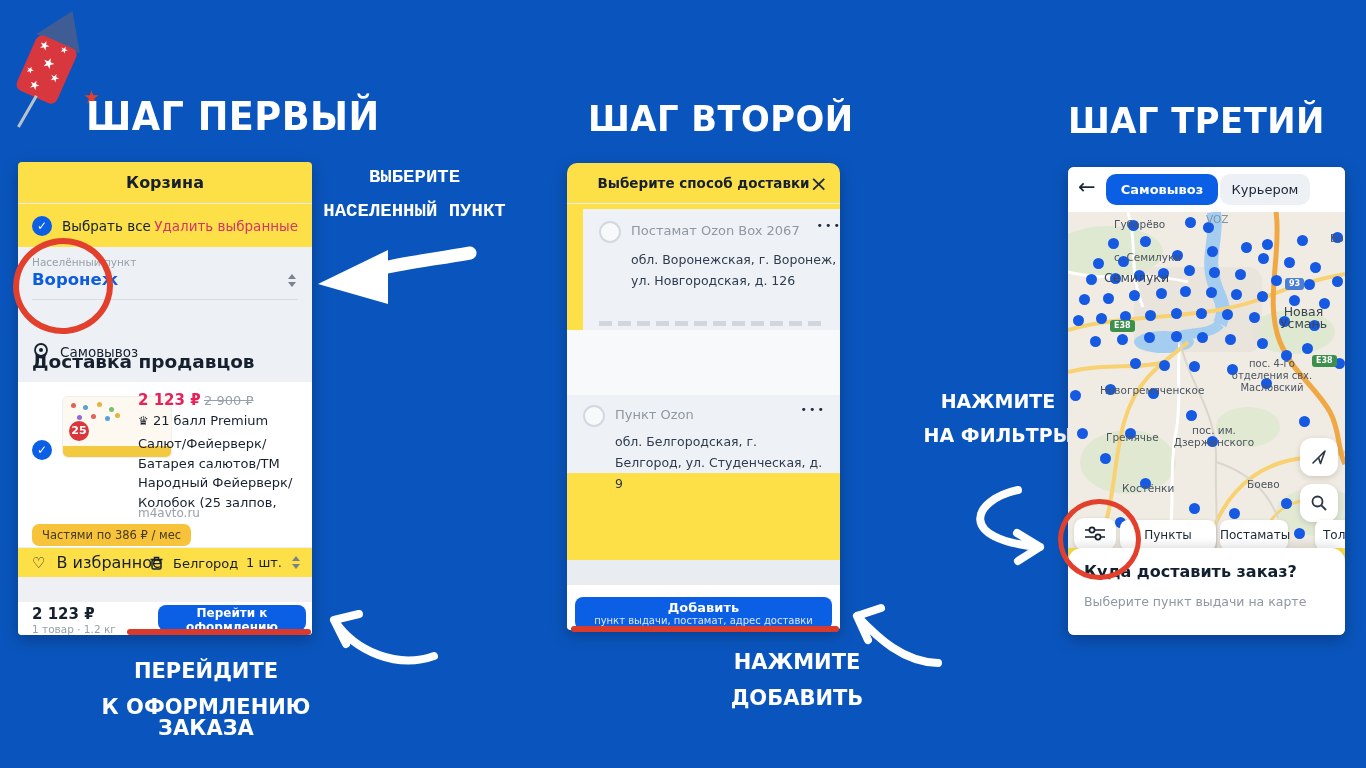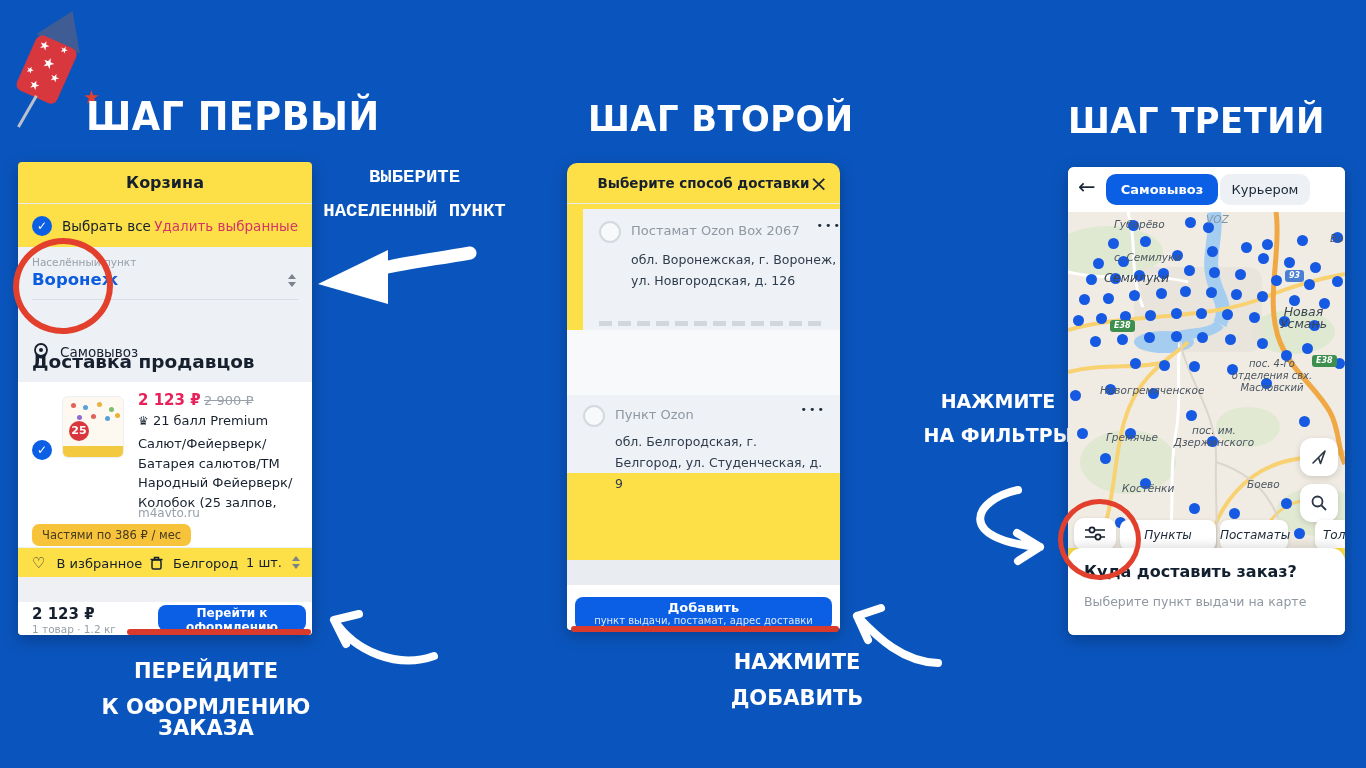--- a/index.html
+++ b/index.html
@@ -40,21 +40,21 @@
   .p1-row2{position:absolute;left:0;top:42px;width:100%;height:43px;border-bottom:1px solid #eceff3;}
   .cbx{position:absolute;width:20px;height:20px;border-radius:50%;background:#0b5fe5;color:#fff;
        font-size:12px;font-weight:700;text-align:center;line-height:20px;}
   .p1-gray{position:absolute;left:0;top:85px;width:100%;height:135px;background:#edf0f4;}
   .chev-u{width:0;height:0;border-left:4px solid transparent;border-right:4px solid transparent;
           border-bottom:5px solid #7a828c;margin:0 0 3px 0;}
   .chev-d{width:0;height:0;border-left:4px solid transparent;border-right:4px solid transparent;
           border-top:5px solid #7a828c;}
   .p1-prod{position:absolute;left:0;top:220px;width:100%;height:165px;background:#fff;}
   .prod-img{position:absolute;left:44px;top:14px;width:60px;height:60px;border:1px solid #edeff2;border-radius:6px;
-            background:#fdf9f0;overflow:hidden;}
+            background:#fdf9f0;overflow:hidden;padding-left:48px;}
   .prod-img .conf{position:absolute;left:8px;top:6px;width:5px;height:5px;border-radius:50%;background:#e0635a;
        box-shadow:12px 2px 0 #58a1d8,26px -1px 0 #e8b23c,38px 4px 0 #7bbf6a,6px 12px 0 #8f6ad4,20px 11px 0 #e0635a,34px 13px 0 #58a1d8,44px 10px 0 #e8b23c;}
   .prod-img .num{position:absolute;left:6px;top:24px;background:#d8373d;color:#fff;font-size:11px;font-weight:700;
        border-radius:50%;width:20px;height:20px;line-height:20px;text-align:center;}
   .prod-img .band{position:absolute;left:0;bottom:0;width:100%;height:11px;background:#f3c93f;}
   .badge-y{position:absolute;left:14px;top:142px;background:#f6c33b;color:#463a20;font-size:11.5px;
            line-height:22px;height:22px;padding:0 10px;border-radius:7px;}
   .p1-actions{position:absolute;left:0;top:385px;width:100%;height:30px;border-top:1px solid #eceff3;}
   .p1-spacer{position:absolute;left:0;top:415px;width:100%;height:25px;background:#eef0f4;}
   .p1-foot{position:absolute;left:0;top:440px;width:100%;height:33px;background:#fff;}
@@ -74,21 +74,21 @@
   .p2-strip2{position:absolute;left:0;top:397px;width:100%;height:25px;background:#e9edf1;}
   .p2-foot{position:absolute;left:0;top:422px;width:100%;height:45px;background:#fff;}
   .btn-add{position:absolute;left:8px;top:12px;width:257px;height:33px;border-radius:8px;text-align:center;}
   .btn-add .l1{display:block;font-size:13px;font-weight:700;margin-top:3px;}
   .btn-add .l2{display:block;font-size:10px;font-weight:400;color:rgba(255,255,255,.85);margin-top:0px;}
   
   .p3-top{position:absolute;left:0;top:0;width:100%;height:45px;background:#fff;}
   .pill{position:absolute;top:7px;height:31px;border-radius:10px;font-size:13px;line-height:31px;text-align:center;}
   .pill-a{left:38px;width:112px;background:#0b5fe5;color:#fff;font-weight:700;}
   .pill-b{left:152px;width:90px;background:#edf0f4;color:#1b2736;}
-  .p3-map{position:absolute;left:0;top:45px;width:277px;height:336px;background:#f0ece3;overflow:hidden;font-style:italic;}
+  .p3-map{position:absolute;left:0;top:45px;width:277px;height:336px;background:#f0ece3;overflow:hidden;}
   .mlabel{position:absolute;color:#4a5560;font-size:10.5px;white-space:pre-line;text-align:center;line-height:12px;}
   .mlabel.big{font-size:12.5px;color:#3c4650;}
   .rbadge{position:absolute;color:#fff;font-size:8px;font-weight:700;line-height:12px;height:12px;
           padding:0 4px;border-radius:3px;text-align:center;}
   .rbadge.grn{background:#3d8f4e;} .rbadge.blu{background:#4a7fd4;}
   .pin{position:absolute;width:11px;height:11px;border-radius:50%;background:#1659e2;}
   .mapbtn{position:absolute;left:232px;width:38px;height:38px;background:#fff;border-radius:12px;
           box-shadow:0 2px 6px rgba(0,0,0,.15);text-align:center;}
   .chip{position:absolute;top:308px;height:30px;background:#fff;border-radius:8px;font-size:12px;
         line-height:30px;color:#1b2736;text-align:center;box-shadow:0 1px 4px rgba(0,0,0,.12);}
@@ -182,21 +182,21 @@
       <span class="abs" style="left:120px;top:9px;font-size:15px;font-weight:700;color:#e8215a;">2 123 ₽</span>
       <span class="abs gy" style="left:186px;top:11px;font-size:13px;text-decoration:line-through;">2 900 ₽</span>
       <span class="abs dk" style="left:120px;top:31px;font-size:13px;"><span style="font-size:12px;">♛</span> <span>21 балл Premium</span></span>
       <div class="abs dk" style="left:120px;top:52px;width:168px;height:78px;font-size:13px;line-height:19.5px;overflow:hidden;overflow-wrap:anywhere;">Салют/Фейерверк/Батарея салютов/ТМ Народный Фейерверк/Колобок (25 залпов, калибр 0,8")</div>
       <span class="abs gy" style="left:120px;top:124px;font-size:12px;">m4avto.ru</span>
       <div class="badge-y">Частями по 386 ₽ / мес</div>
     </div>
     <div class="p1-actions">
       <span class="abs" style="left:14px;top:5px;">
         <span style="font-size:15px;color:#16202e;">♡</span>
-        <span class="dk" style="font-size:13px;margin-left:6px;">В избранное</span>
+        <span class="dk" style="font-size:16px;margin-left:6px;">В избранное</span>
       </span>
       <span class="abs" style="left:132px;top:5px;">
         <svg width="13" height="14" viewBox="0 0 13 14" style="vertical-align:-2px;">
             <rect x="2" y="4" width="9" height="9" rx="1.5" fill="none" stroke="#16202e" stroke-width="1.5"></rect>
             <path d="M0.5,3.5 h12 M4.5,3 v-1.5 h4 v1.5" fill="none" stroke="#16202e" stroke-width="1.5"></path>
           </svg>
         <span class="dk" style="font-size:13px;margin-left:5px;">Белгород</span>
       </span>
       <span class="abs dk" style="right:30px;top:7px;font-size:13px;">1 шт.</span>
       <span class="abs" style="right:12px;top:8px;">
@@ -357,21 +357,21 @@
       <span class="mlabel" style="left:32px;top:172px;">Новогремяченское</span>
       <span class="mlabel" style="left:158px;top:146px;width:92px;font-size:10px;">пос. 4-го
 отделения свх.
 Масловский</span>
       <span class="mlabel" style="left:102px;top:212px;width:88px;">пос. им.
 Дзержинского</span>
       <span class="mlabel" style="left:38px;top:219px;">Гремячье</span>
       <span class="mlabel" style="left:54px;top:270px;">Костёнки</span>
       <span class="mlabel" style="left:179px;top:266px;">Боево</span>
       <span class="rbadge grn" style="left:42px;top:108px;">E38</span>
-      <span class="rbadge blu" style="left:217px;top:58px;">93</span>
+      <span class="rbadge blu" style="left:217px;top:66px;">93</span>
       <span class="rbadge grn" style="left:244px;top:143px;">E38</span>
       <div class="mapbtn" style="top:226px;">
         <svg width="20" height="20" viewBox="0 0 20 20" style="margin-top:9px;">
             <path d="M4,16 L16,4 L11.5,16.5 L9.5,10.5 Z" fill="none" stroke="#2a3644" stroke-width="1.6" stroke-linejoin="round"></path>
           </svg>
       </div>
       <div class="mapbtn" style="top:272px;">
         <svg width="20" height="20" viewBox="0 0 20 20" style="margin-top:9px;">
             <circle cx="8.5" cy="8.5" r="5" fill="none" stroke="#2a3644" stroke-width="1.8"></circle>
             <path d="M12.5,12.5 L17,17" stroke="#2a3644" stroke-width="1.8"></path>

